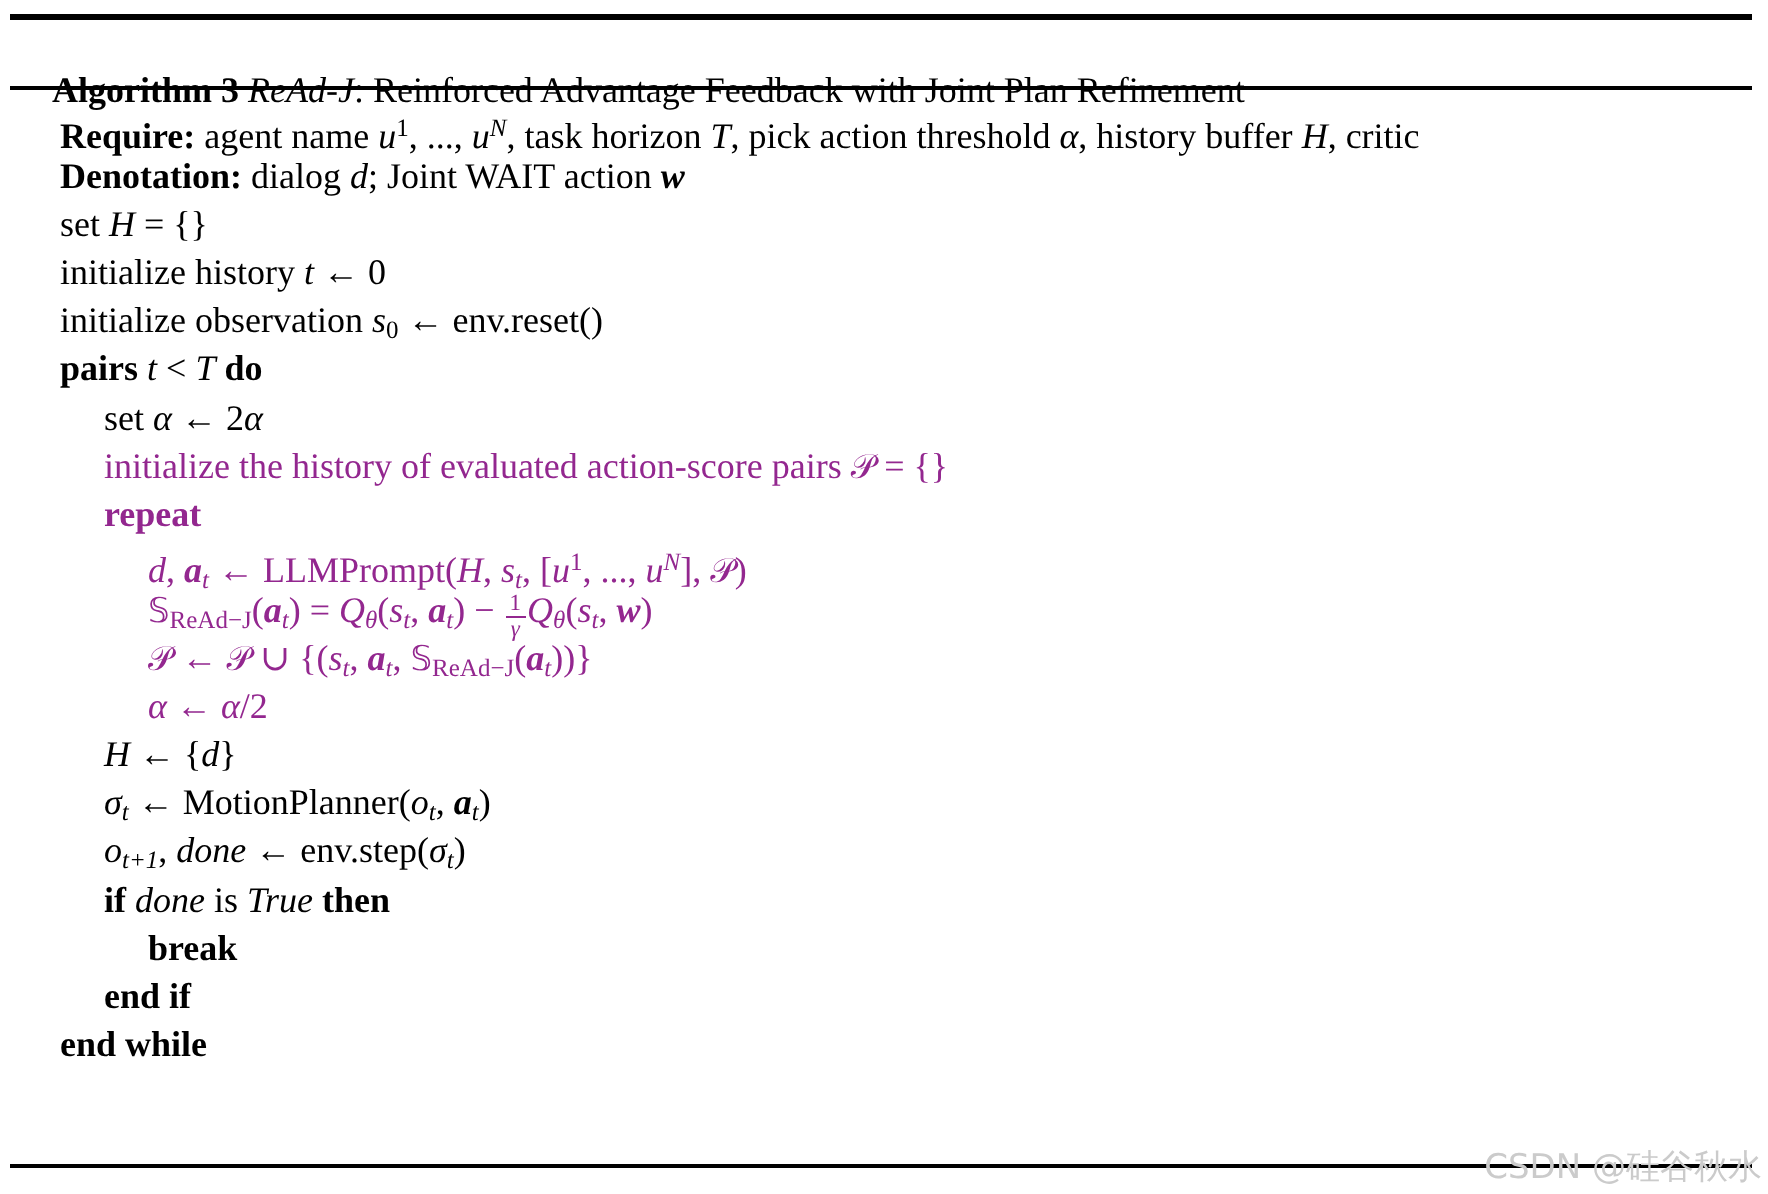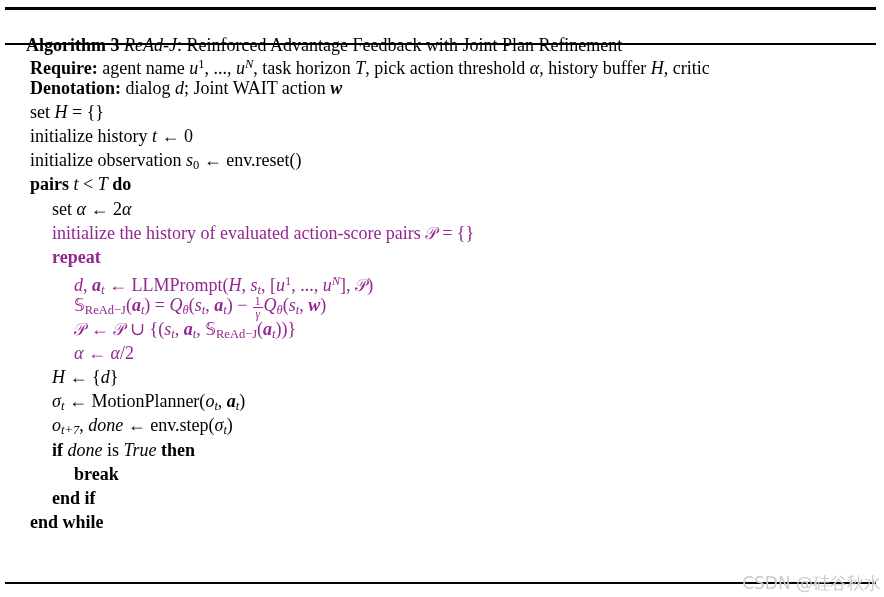--- a/index.html
+++ b/index.html
@@ -69,21 +69,21 @@
       <div class="line"><span class="bseg">pairs </span><span class="iseg">t</span><span> &lt; </span><span class="iseg">T</span><span class="bseg"> do</span></div>
       <div class="line indent1"><span>set </span><span class="iseg">α</span><span> ← 2</span><span class="iseg">α</span></div>
       <div class="line indent1 purple"><span>initialize the history of evaluated action-score pairs </span><span class="scr">𝒫</span><span> = {}</span></div>
       <div class="line indent1 purple"><span class="bseg">repeat</span></div>
       <div class="line indent2 purple"><span class="iseg">d</span><span>, </span><span class="biseg">a</span><span class="sub iseg">t</span><span> ← LLMPrompt(</span><span class="iseg">H</span><span>, </span><span class="iseg">s</span><span class="sub iseg">t</span><span>, [</span><span class="iseg">u</span><span class="sup">1</span><span>, ..., </span><span class="iseg">u</span><span class="sup iseg">N</span><span>], </span><span class="scr">𝒫</span><span>)</span></div>
       <div class="line indent2 purple"><span class="dbl">𝕊</span><span class="sub">ReAd−J</span><span>(</span><span class="biseg">a</span><span class="sub iseg">t</span><span>) = </span><span class="iseg">Q</span><span class="sub iseg">θ</span><span>(</span><span class="iseg">s</span><span class="sub iseg">t</span><span>, </span><span class="biseg">a</span><span class="sub iseg">t</span><span>) − </span><span class="frac"><span class="num">1</span><span class="den">γ</span></span><span class="iseg">Q</span><span class="sub iseg">θ</span><span>(</span><span class="iseg">s</span><span class="sub iseg">t</span><span>, </span><span class="biseg">w</span><span>)</span></div>
       <div class="line indent2 purple"><span class="scr">𝒫</span><span> ← </span><span class="scr">𝒫</span><span> ∪ {(</span><span class="iseg">s</span><span class="sub iseg">t</span><span>, </span><span class="biseg">a</span><span class="sub iseg">t</span><span>, </span><span class="dbl">𝕊</span><span class="sub">ReAd−J</span><span>(</span><span class="biseg">a</span><span class="sub iseg">t</span><span>))}</span></div>
       <div class="line indent2 purple"><span class="iseg">α</span><span> ← </span><span class="iseg">α</span><span>/2</span></div>
       <div class="line indent1"><span class="iseg">H</span><span> ← {</span><span class="iseg">d</span><span>}</span></div>
       <div class="line indent1"><span class="iseg">σ</span><span class="sub iseg">t</span><span> ← MotionPlanner(</span><span class="iseg">o</span><span class="sub iseg">t</span><span>, </span><span class="biseg">a</span><span class="sub iseg">t</span><span>)</span></div>
-      <div class="line indent1"><span class="iseg">o</span><span class="sub iseg">t+7</span><span>, </span><span class="iseg">done</span><span> ← env.step(</span><span class="iseg">σ</span><span class="sub iseg">t</span><span>)</span></div>
+      <div class="line indent1"><span class="iseg">o</span><span class="sub iseg">t+1</span><span>, </span><span class="iseg">done</span><span> ← env.step(</span><span class="iseg">σ</span><span class="sub iseg">t</span><span>)</span></div>
       <div class="line indent1"><span class="bseg">if </span><span class="iseg">done</span><span> is </span><span class="iseg">True</span><span class="bseg"> then</span></div>
       <div class="line indent2"><span class="bseg">break</span></div>
       <div class="line indent1"><span class="bseg">end if</span></div>
       <div class="line"><span class="bseg">end while</span></div>
     </div>
 
   <div class="rule rule-bottom"></div>
 
   <span class="watermark">CSDN @硅谷秋水</span>
 </div>

